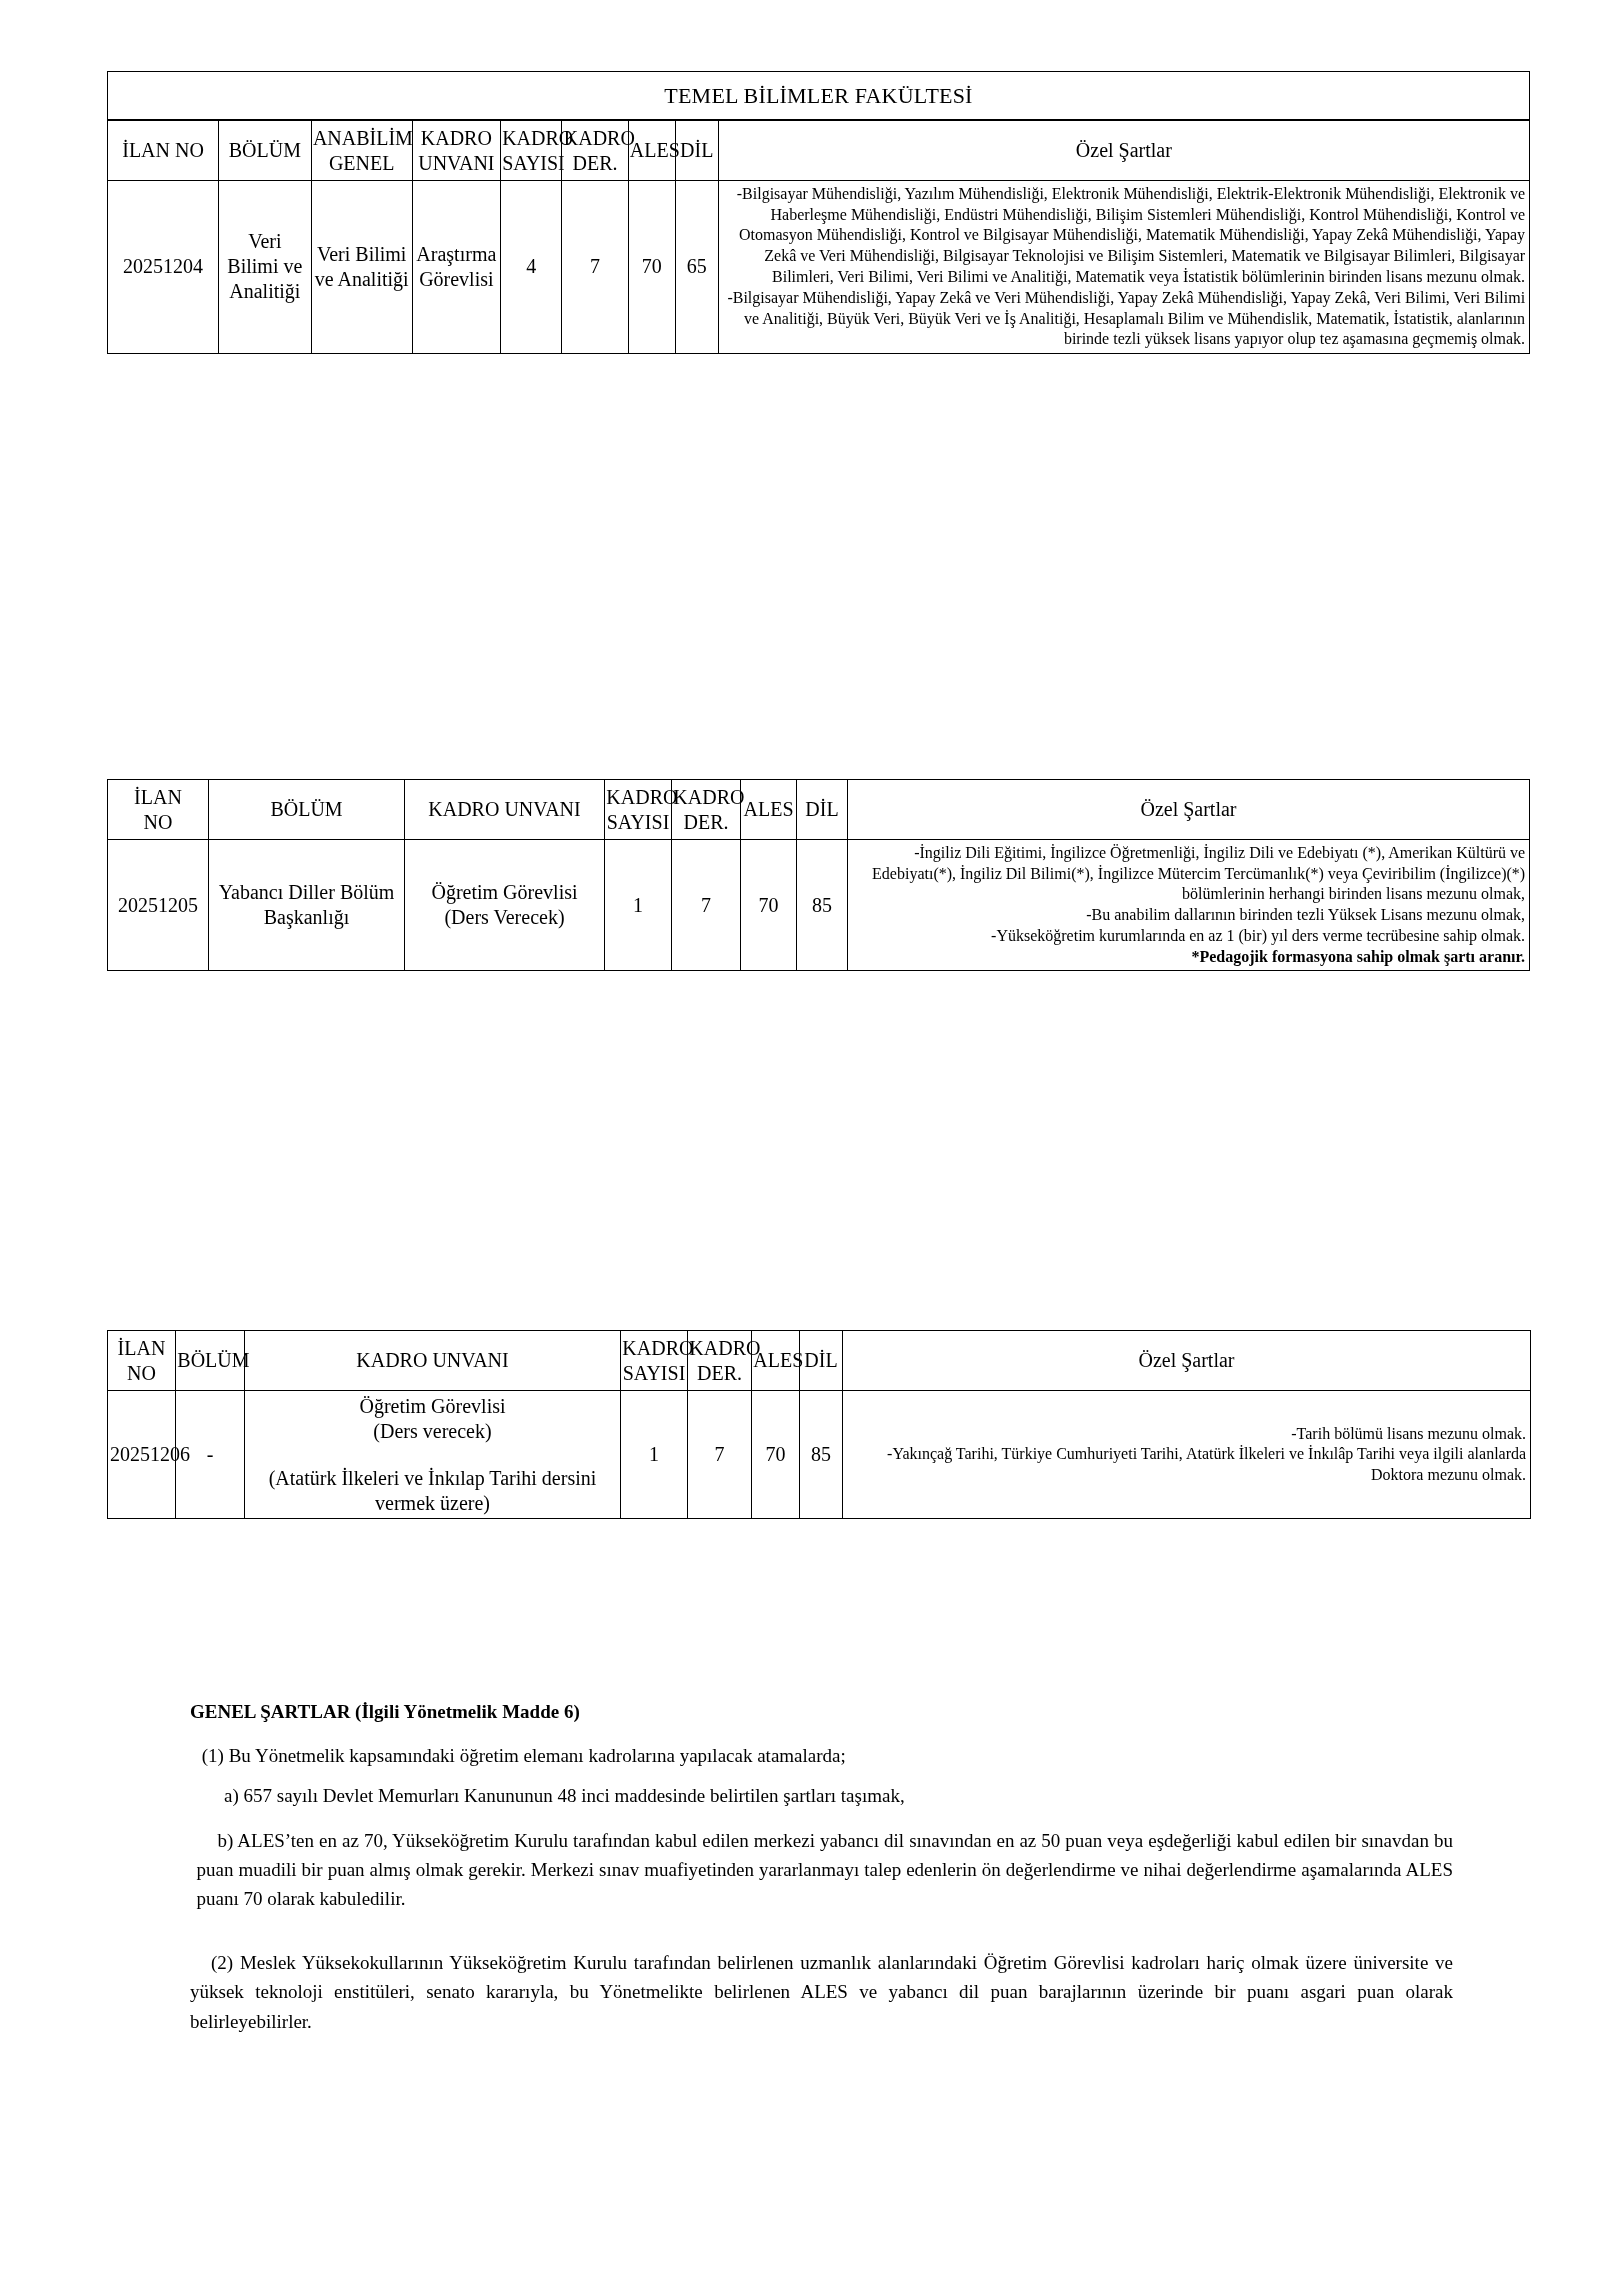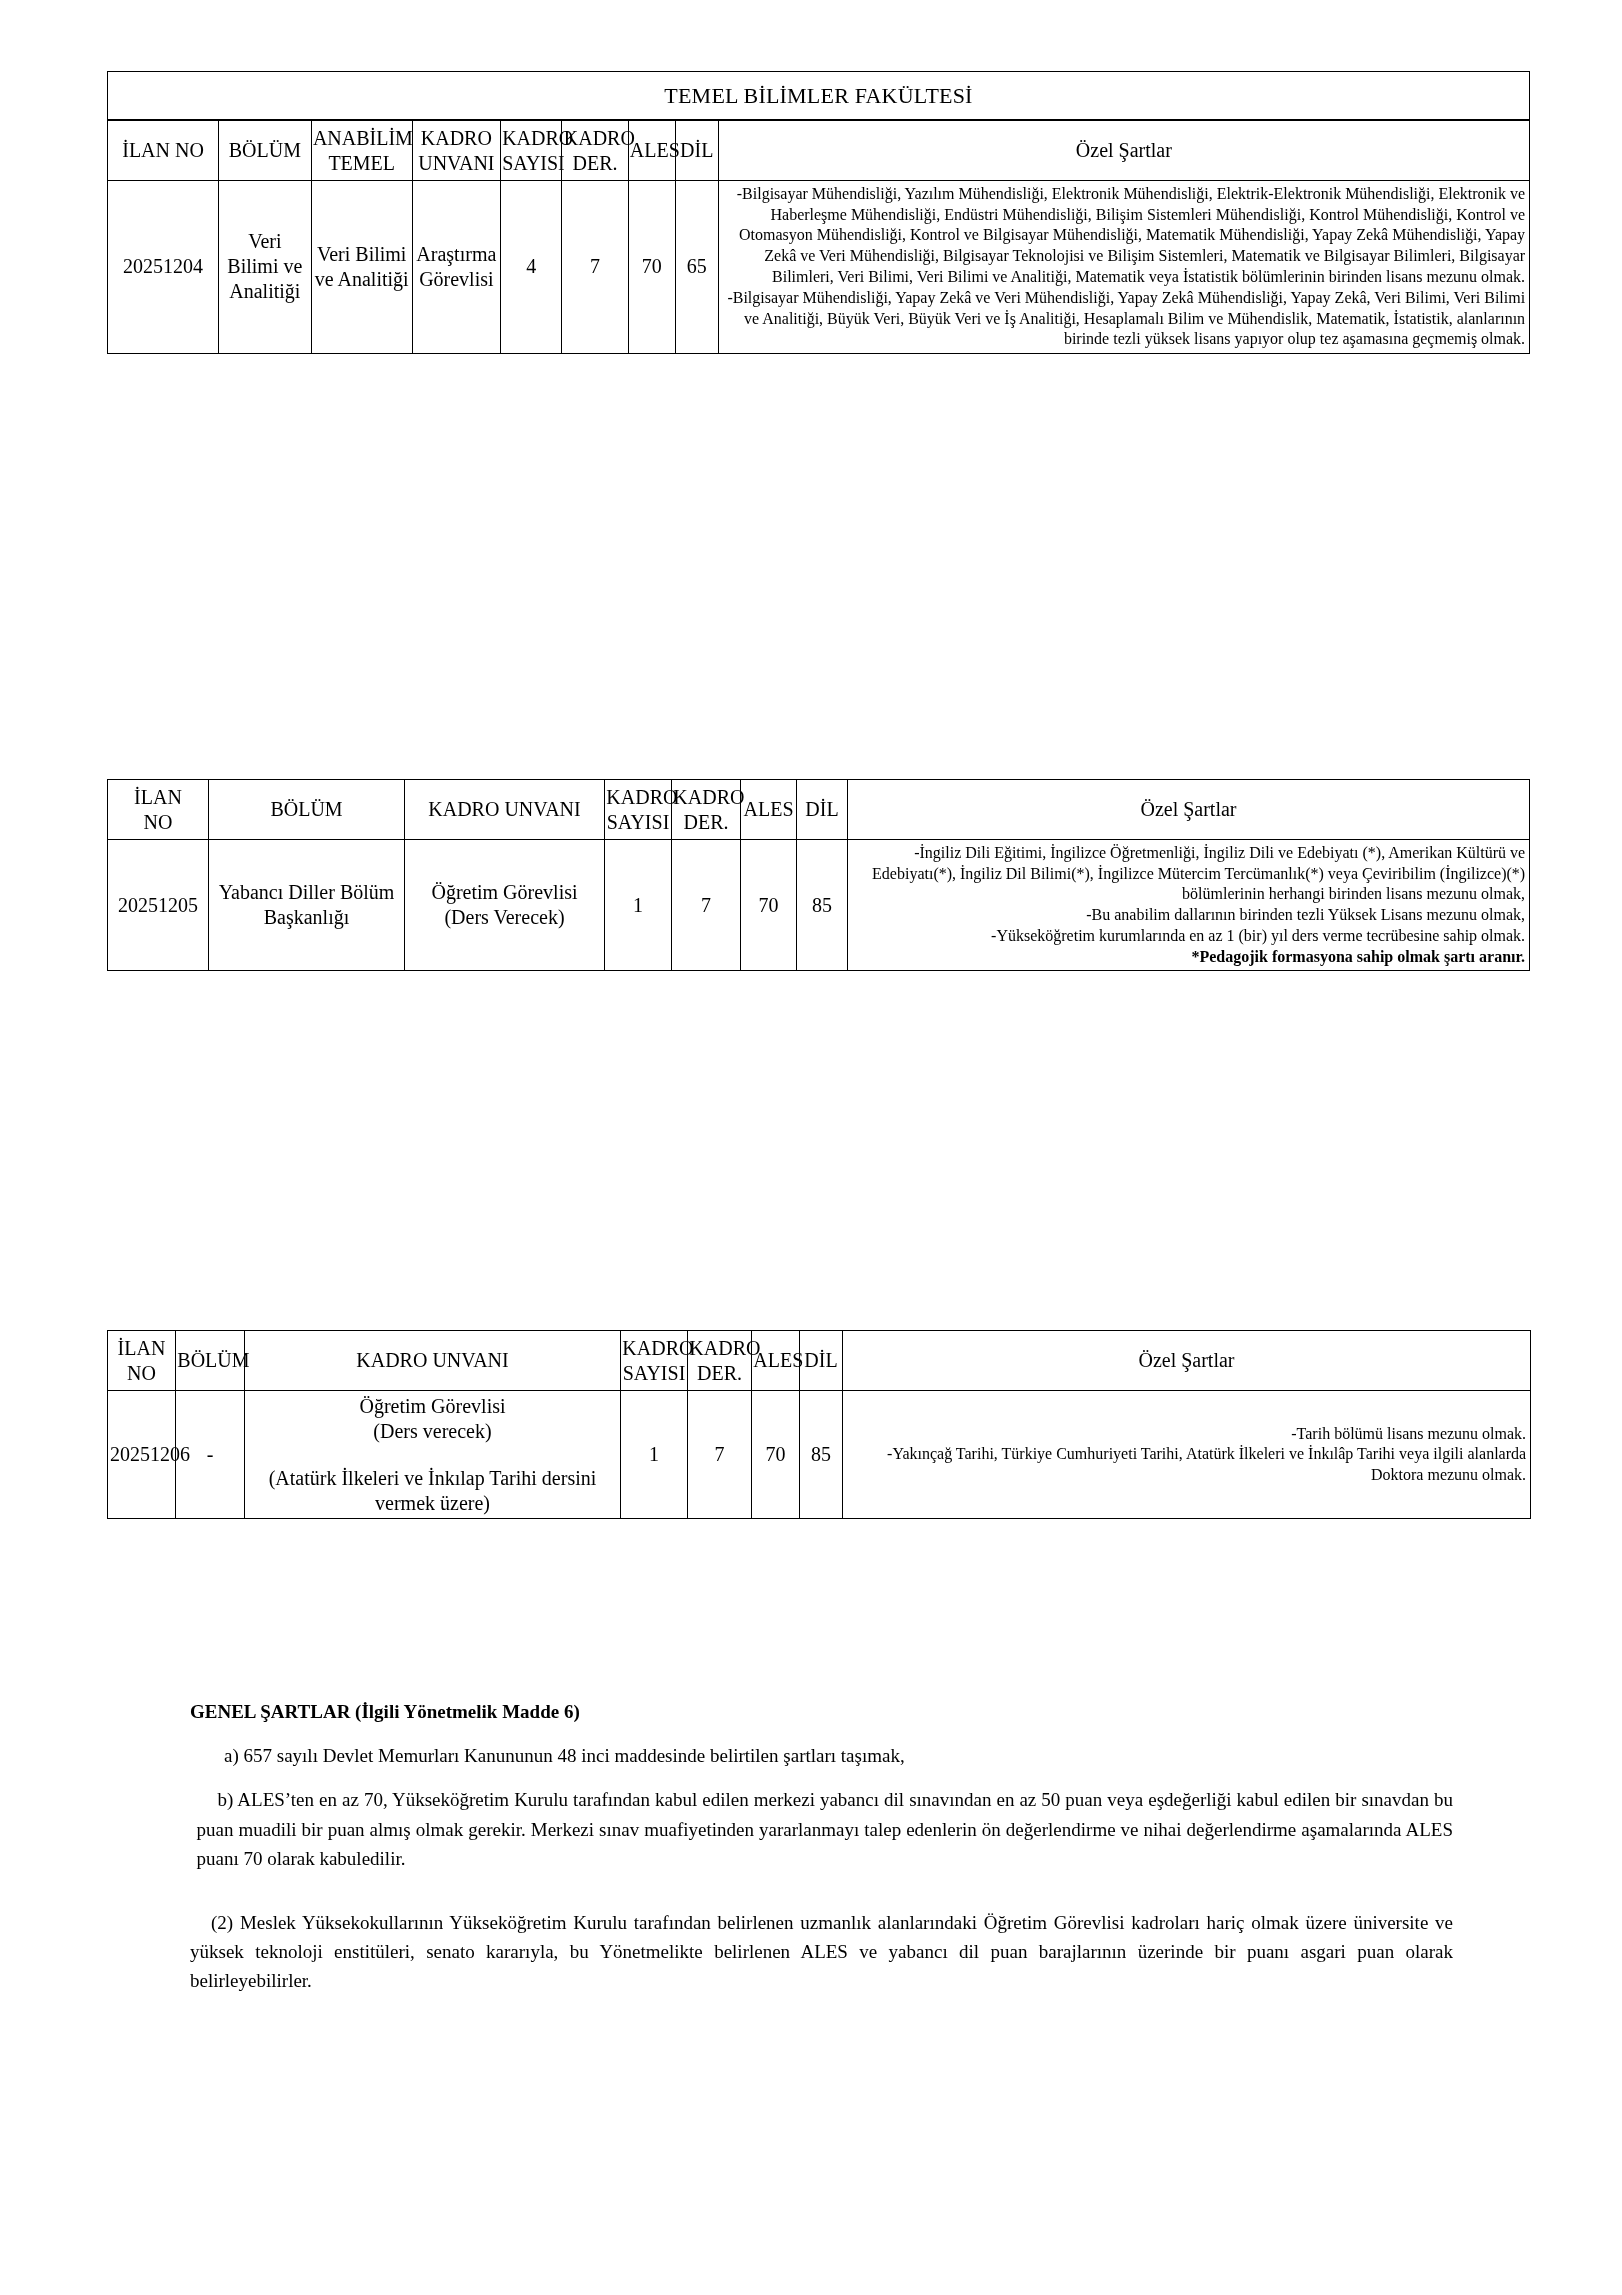--- a/index.html
+++ b/index.html
@@ -134,21 +134,21 @@
         <col style="width:39px">
         <col style="width:737px">
     </colgroup>
     <tbody>
       <tr>
         <td class="tbl-title" colspan="9">TEMEL BİLİMLER FAKÜLTESİ</td>
       </tr>
       <tr>
         <td class="col-head">İLAN NO</td>
         <td class="col-head">BÖLÜM</td>
-        <td class="col-head">ANABİLİM TEMEL</td>
+        <td class="col-head">ANABİLİM GENEL</td>
         <td class="col-head">KADRO UNVANI</td>
         <td class="col-head">KADRO SAYISI</td>
         <td class="col-head">KADRO DER.</td>
         <td class="col-head">ALES</td>
         <td class="col-head">DİL</td>
         <td class="col-head">Özel Şartlar</td>
       </tr>
       <tr>
         <td class="cell-c">20251204</td>
         <td class="cell-c">Veri Bilimi ve Analitiği</td>
@@ -240,20 +240,21 @@
         <td class="cell-c">70</td>
         <td class="cell-c">85</td>
         <td class="cell-special cell-special-mid" style="white-space:pre-line;">-Tarih bölümü lisans mezunu olmak.
 -Yakınçağ Tarihi, Türkiye Cumhuriyeti Tarihi, Atatürk İlkeleri ve İnkılâp Tarihi veya ilgili alanlarda Doktora mezunu olmak.</td>
       </tr>
     </tbody>
   </table>
 
   <div class="genel">
     <div class="genel-title">GENEL ŞARTLAR (İlgili Yönetmelik Madde 6)</div>
+    <p class="p1">(1)  Bu Yönetmelik kapsamındaki öğretim elemanı kadrolarına yapılacak atamalarda;</p>
     <p class="p-a">a) 657 sayılı Devlet Memurları Kanununun 48 inci maddesinde belirtilen şartları taşımak,</p>
     <p class="p-b">b) ALES’ten en az 70, Yükseköğretim Kurulu tarafından kabul edilen merkezi yabancı dil sınavından en az 50 puan veya eşdeğerliği kabul edilen bir sınavdan bu puan muadili bir puan almış olmak gerekir. Merkezi sınav muafiyetinden yararlanmayı talep edenlerin ön değerlendirme ve nihai değerlendirme aşamalarında ALES puanı 70 olarak kabuledilir.</p>
     <p class="p-2">(2) Meslek Yüksekokullarının Yükseköğretim Kurulu tarafından belirlenen uzmanlık alanlarındaki Öğretim Görevlisi kadroları hariç olmak üzere üniversite ve yüksek teknoloji enstitüleri, senato kararıyla, bu Yönetmelikte belirlenen ALES ve yabancı dil puan barajlarının üzerinde bir puanı asgari puan olarak belirleyebilirler.</p>
   </div>
 
 
 </div>
 
 
 </body></html>

